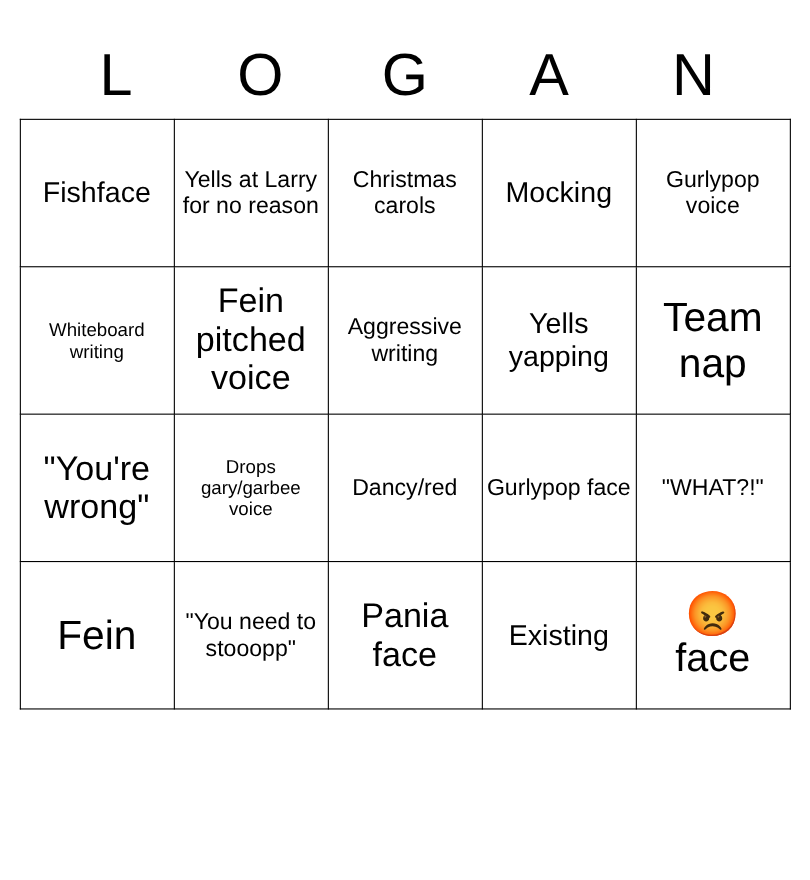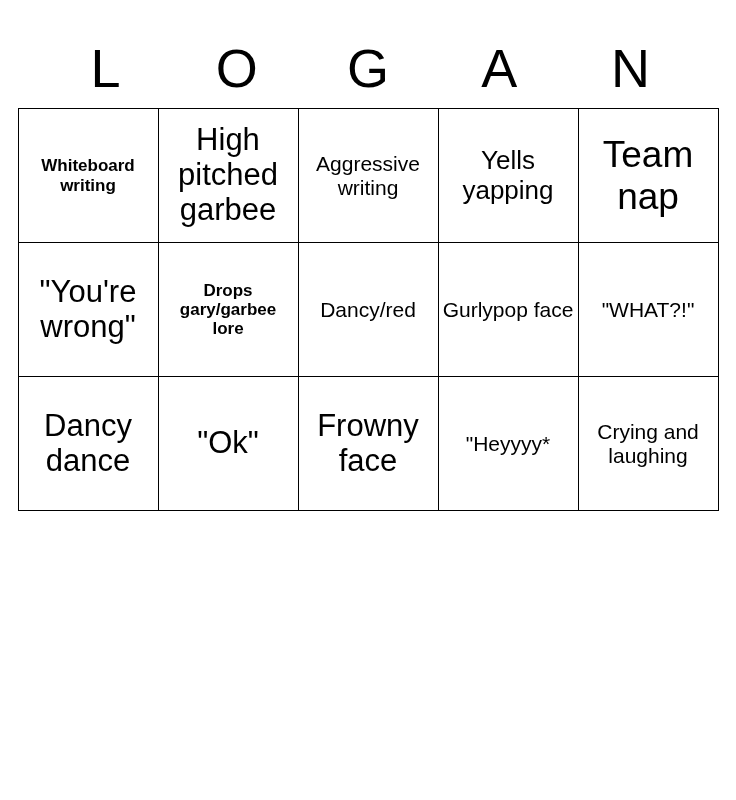--- a/index.html
+++ b/index.html
@@ -51,21 +51,21 @@
     border: 1px solid #000000;
     width: 131px;
     height: 129px;
     padding: 2px 4px;
     text-align: center;
     vertical-align: middle;
     overflow: hidden;
     word-wrap: break-word;
     line-height: 1.12;
   }
-  .fs-xs { font-size: 17px; font-weight: bold; }
+  .fs-xs { font-size: 17px; }
   .fs-sm { font-size: 21px; }
   .fs-md { font-size: 26px; }
   .fs-lg { font-size: 31px; }
   .fs-xl { font-size: 37px; margin-top: 29px; }
   .emoji-cell {
     display: flex;
     flex-direction: column;
     align-items: center;
     justify-content: center;
     line-height: 1.0;
@@ -89,35 +89,47 @@
     <div class="header-letter">L</div>
     <div class="header-letter">O</div>
     <div class="header-letter">G</div>
     <div class="header-letter">A</div>
     <div class="header-letter">N</div>
   </div>
 
   <table class="grid">
     <tbody>
       <tr>
+        <td class="fs-md">Fishface</td>
+        <td class="fs-sm">Yells at Larry for no reason</td>
+        <td class="fs-sm">Christmas carols</td>
+        <td class="fs-md">Mocking</td>
+        <td class="fs-sm">Gurlypop voice</td>
+      </tr>
+      <tr>
         <td class="fs-xs">Whiteboard writing</td>
-        <td class="fs-lg">High pitched garbee</td>
+        <td class="fs-lg">Fein pitched voice</td>
         <td class="fs-sm">Aggressive writing</td>
         <td class="fs-md">Yells yapping</td>
         <td class="fs-xl">Team nap</td>
       </tr>
       <tr>
         <td class="fs-lg">"You're wrong"</td>
-        <td class="fs-xs">Drops gary/garbee lore</td>
+        <td class="fs-xs">Drops gary/garbee voice</td>
         <td class="fs-sm">Dancy/red</td>
         <td class="fs-sm">Gurlypop face</td>
         <td class="fs-sm">"WHAT?!"</td>
       </tr>
       <tr>
-        <td class="fs-lg">Dancy dance</td>
-        <td class="fs-lg">"Ok"</td>
-        <td class="fs-lg">Frowny face</td>
-        <td class="fs-sm">"Heyyyy*</td>
-        <td class="fs-sm">Crying and laughing</td>
+        <td class="fs-xl">Fein</td>
+        <td class="fs-sm">"You need to stooopp"</td>
+        <td class="fs-lg">Pania face</td>
+        <td class="fs-md">Existing</td>
+        <td>
+          <span class="emoji-cell">
+            <span class="emoji-glyph">😡</span>
+            <span class="emoji-label">face</span>
+          </span>
+        </td>
       </tr>
     </tbody>
   </table>
 </div>
 
 </body></html>

